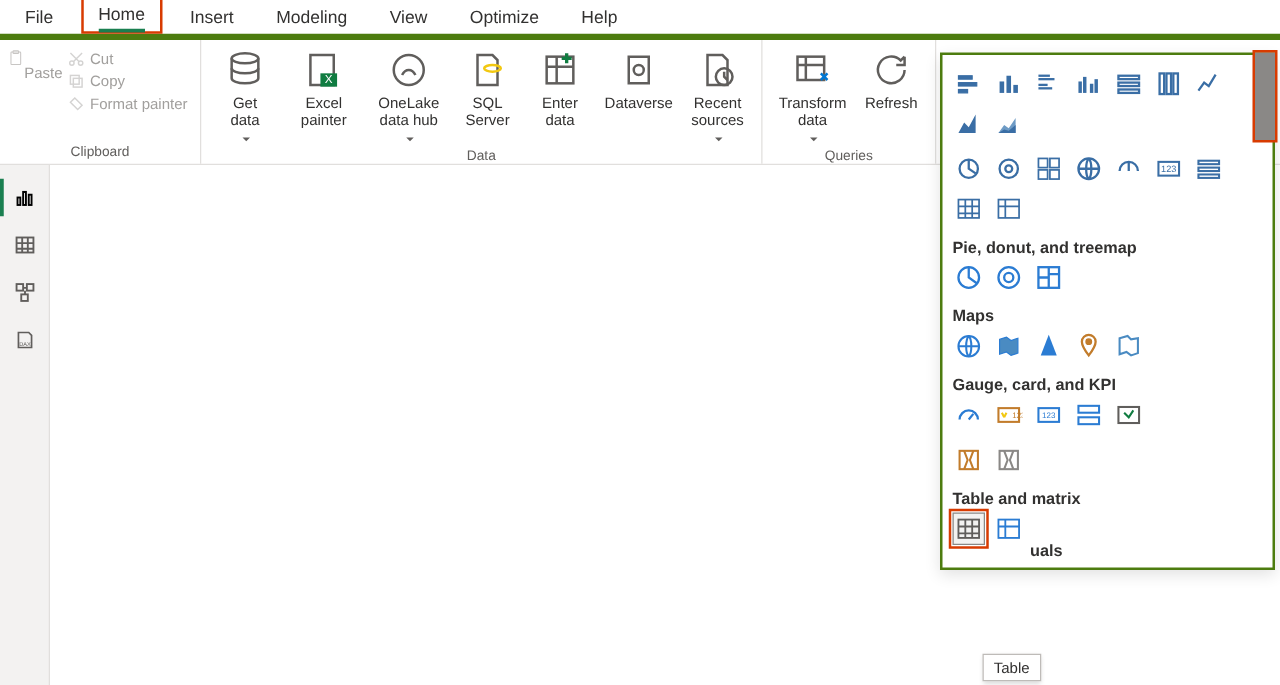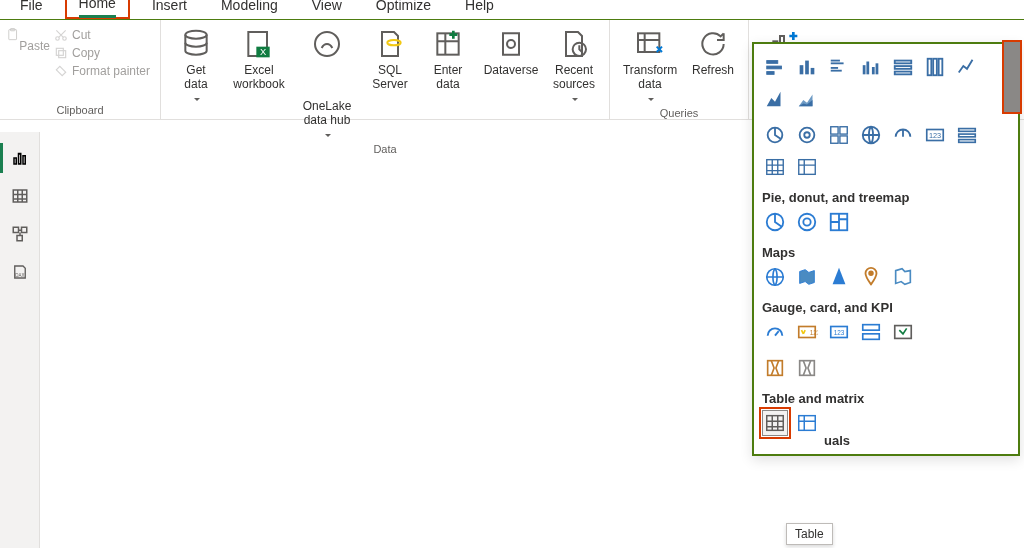--- a/index.html
+++ b/index.html
@@ -11,23 +11,23 @@
     background: #fff;
     width: 1024px;
     height: 548px;
     overflow: hidden;
     position: relative;
   }
   
   .tabs {
     display: flex;
     align-items: flex-end;
-    height: 20px;
+    height: 32px;
     padding: 0 8px;
-    border-bottom: 1px solid #4d7c0f;
+    border-bottom: 5px solid #4d7c0f;
     gap: 10px;
   }
   .tab {
     padding: 6px 12px;
     font-size: 14px;
     cursor: pointer;
     position: relative;
   }
   .tab.active::after {
     content: "";
@@ -210,30 +210,30 @@
       </div>
       <div class="big-btn wide">
         <span class="ico">
             <svg viewBox="0 0 24 24">
               <rect x="4" y="3" width="14" height="18" fill="none" stroke="#605e5c" stroke-width="1.5"></rect>
               <rect x="10" y="14" width="10" height="8" fill="#107c41"></rect>
               <text x="15" y="20" font-size="7" fill="#fff" text-anchor="middle">X</text>
             </svg>
           </span>
         <span style="white-space:pre;">Excel
-workbook</span>
+painter</span>
       </div>
       <div class="big-btn wide">
         <span class="ico">
             <svg viewBox="0 0 24 24" fill="none" stroke="#605e5c" stroke-width="1.5">
               <circle cx="12" cy="12" r="9"></circle>
               <path d="M8 15c2-4 6-4 8 0"></path>
             </svg>
           </span>
-        <span style="white-space:pre;margin-top:36px;">OneLake
+        <span style="white-space:pre;">OneLake
 data hub</span>
           <span class="caret"></span>
       </div>
       <div class="big-btn">
         <span class="ico">
             <svg viewBox="0 0 24 24" fill="none" stroke="#605e5c" stroke-width="1.5">
               <path d="M6 3h9l3 3v15H6z"></path>
               <ellipse cx="15" cy="11" rx="5" ry="2" stroke="#f2c811"></ellipse>
             </svg>
           </span>

